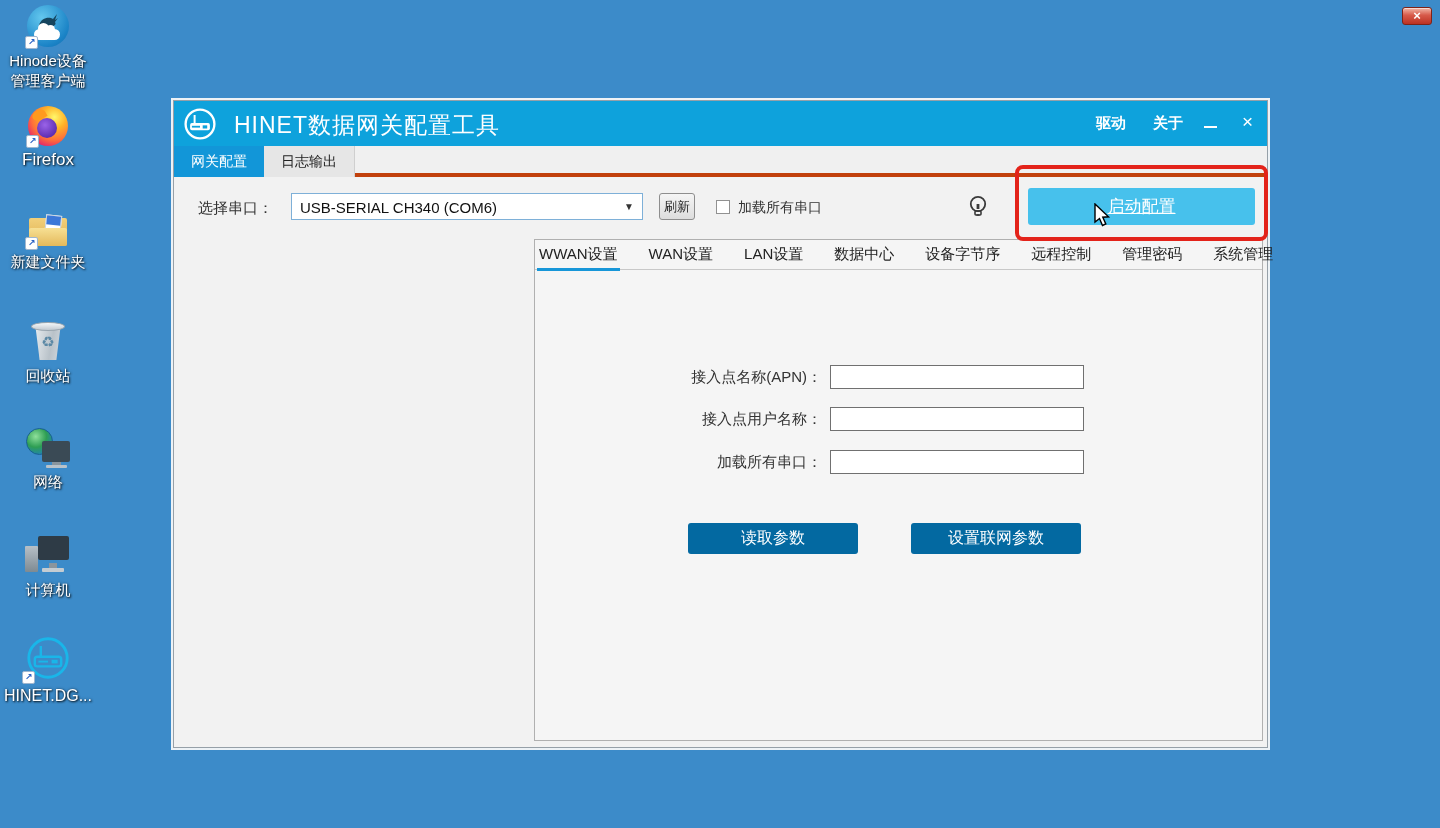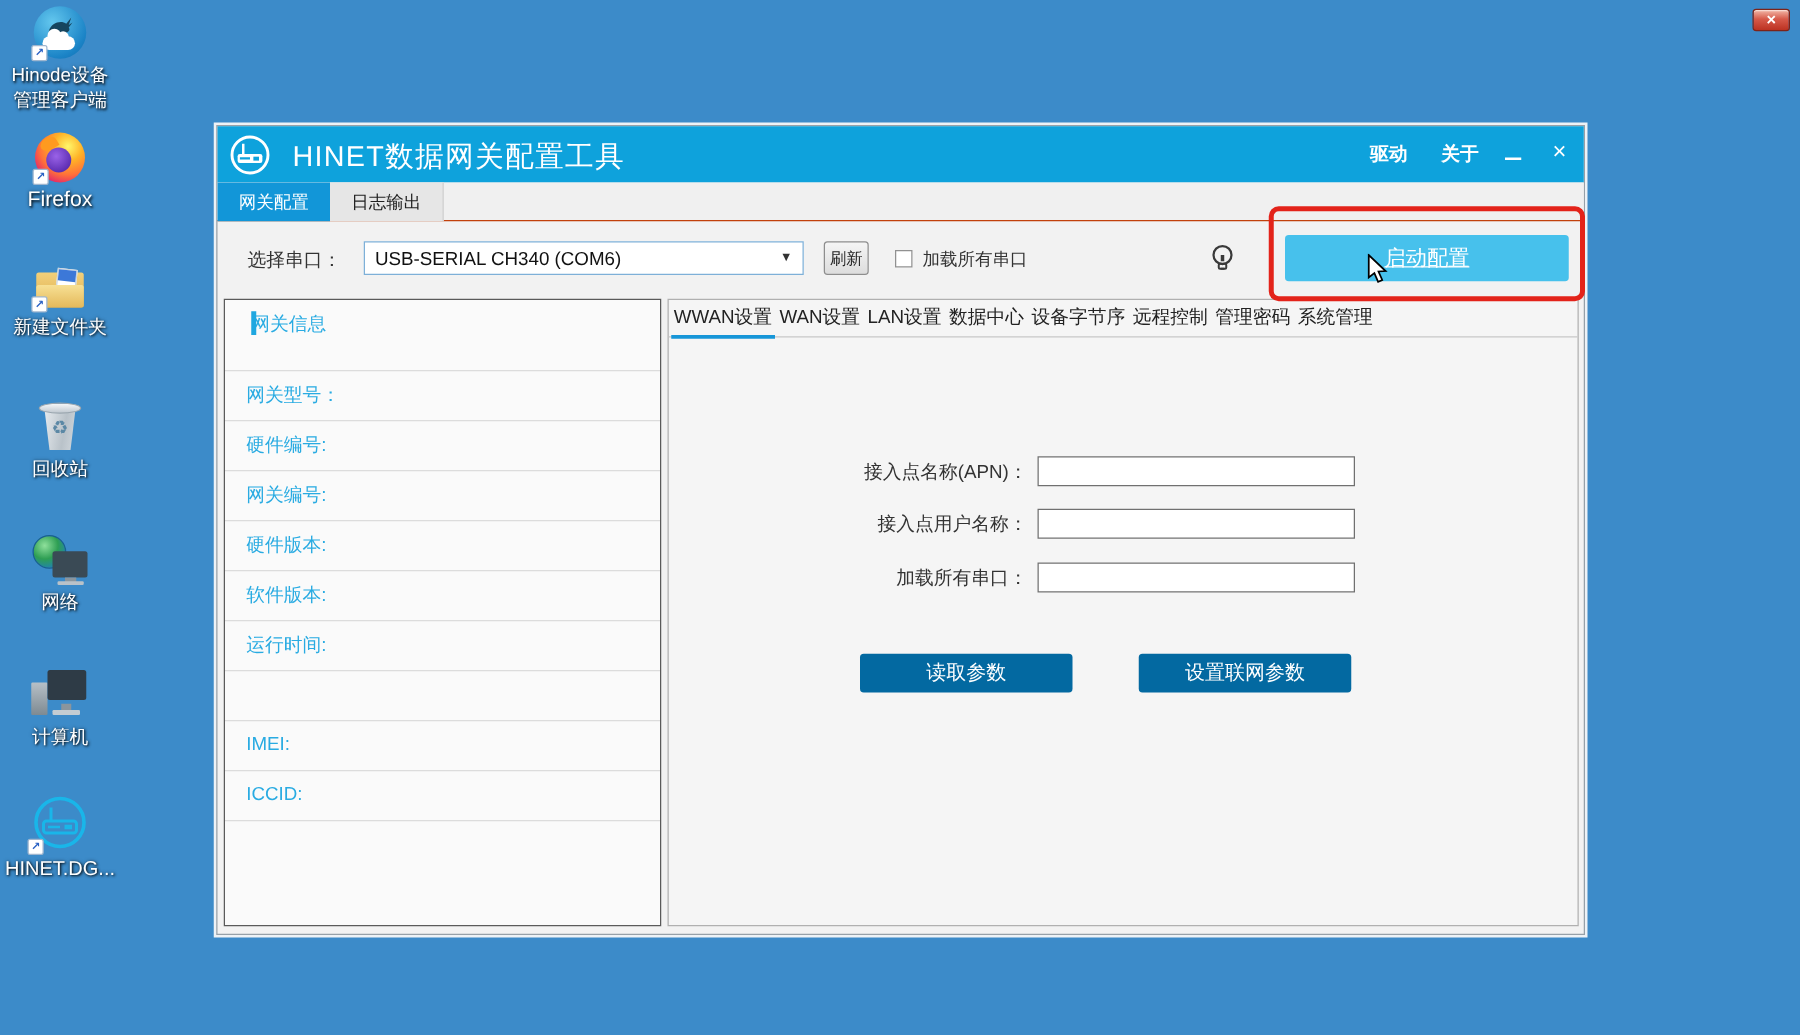--- a/index.html
+++ b/index.html
@@ -88,21 +88,21 @@
   .title-icon { position:absolute; left:8px; top:5px; }
   .title-text { position:absolute; left:60px; top:9px; font-size:23px; color:#fff; letter-spacing:1px; }
   .tb-action { position:absolute; top:13px; color:#fff; font-size:15px; font-weight:bold; cursor:pointer; }
   .tb-driver { left:922px; }
   .tb-about  { left:979px;text-align:right; }
   .tb-min { left:1030px; top:14px; width:14px; height:16px; }
   .tb-min i { position:absolute; left:0; bottom:3px; width:13px; height:2px; background:#fff; }
   .tb-close { left:1068px; top:10px; font-size:19px; font-weight:normal; }
 
   .main-tabs { position:absolute; left:0; top:45px; width:100%; height:31px;
-    background:#F0F0F0; border-bottom:1px solid #c2410c; display:flex; }
+    background:#F0F0F0; border-bottom:4px solid #c2410c; display:flex; }
   .main-tab { height:31px; padding:0 17px; font-size:14px; line-height:31px; cursor:pointer; }
   .main-tab.active { background:#1296D8; color:#fff; }
   .main-tab.inactive { background:#E6E6E6; color:#222; border-right:1px solid #CFCFCF; }
 
   
   .port-label { position:absolute; left:24px; top:98px; font-size:15px; color:#333; }
   .combo { position:absolute; left:117px; top:92px; width:352px; height:27px;
     background:#fff; border:1px solid #7EB0D8; cursor:pointer; }
   .combo-text { position:absolute; left:8px; top:5px; font-size:15px; color:#111; }
   .combo-arrow { position:absolute; right:8px; top:7px; font-size:10px; color:#333; }
@@ -128,21 +128,21 @@
   .sb-header { position:relative; height:56px; padding:10px 0 0 9px; }
   .sb-accent { position:absolute; left:9px; top:9px; width:4px; height:19px; background:#1FA7E0; }
   .sb-header span { margin-left:12px; font-size:15px; color:#29ABE2; }
   .sb-row { height:40px; border-top:1px solid #DCDCDC; padding:10px 0 0 17px;
     font-size:15px; color:#29ABE2; }
 
   
   .panel { position:absolute; left:360px; top:138px; width:729px; height:502px;
     background:#F5F5F5; border:1px solid #B0B0B0; }
   .settings-tabs { position:absolute; left:0; top:0; width:100%; height:30px;
-    border-bottom:1px solid #C8C8C8; display:flex; gap:6px; padding-left:4px; }
+    border-bottom:1px solid #C8C8C8; display:flex; gap:31px; padding-left:4px; }
   .settings-tab { position:relative; height:30px; line-height:28px; font-size:15px;
     color:#222; cursor:pointer; white-space:nowrap; }
   .settings-tab.active:after { content:""; position:absolute; left:-2px; right:-2px; bottom:-1px;
     height:3px; background:#1796D8; }
 
   .form-row { position:absolute; left:0; width:100%; height:26px; }
   .form-label { position:absolute; right:440px; top:3px; font-size:15px; color:#333; white-space:nowrap; }
   .form-input { position:absolute; left:295px; top:0; width:254px; height:24px;
     background:#fff; border:1px solid #707070; font-size:14px; padding:0 5px; }
   .row-apn  { top:125px; }
@@ -276,36 +276,20 @@
   <svg class="bulb" width="22" height="28" viewBox="0 0 22 28">
     <circle cx="11" cy="10" r="7.2" fill="none" stroke="#3A3A3A" stroke-width="1.8"></circle>
     <rect x="8" y="17" width="6" height="4" rx="1" fill="none" stroke="#3A3A3A" stroke-width="1.6"></rect>
     <line x1="9.5" y1="21" x2="12.5" y2="21" stroke="#3A3A3A" stroke-width="1.6"></line>
     <rect x="9.6" y="10" width="2.8" height="5" fill="#3A3A3A"></rect>
   </svg>
 
   <button class="btn-start">启动配置</button>
   <div class="red-box"></div>
 
-  <div class="sidebar">
-    <div class="sb-header">
-      <span class="sb-accent"></span>
-      <span>网关信息</span>
-    </div>
-    <div class="sb-row">网关型号：</div>
-    <div class="sb-row">硬件编号:</div>
-    <div class="sb-row">网关编号:</div>
-    <div class="sb-row">硬件版本:</div>
-    <div class="sb-row">软件版本:</div>
-    <div class="sb-row">运行时间:</div>
-    <div class="sb-row"></div>
-    <div class="sb-row">IMEI:</div>
-    <div class="sb-row">ICCID:</div>
-    <div class="sb-row" style="height:118px;"></div>
-  </div>
 
   <div class="panel">
     <div class="settings-tabs">
       <div class="settings-tab active">WWAN设置</div>
       <div class="settings-tab">WAN设置</div>
       <div class="settings-tab">LAN设置</div>
       <div class="settings-tab">数据中心</div>
       <div class="settings-tab">设备字节序</div>
       <div class="settings-tab">远程控制</div>
       <div class="settings-tab">管理密码</div>

